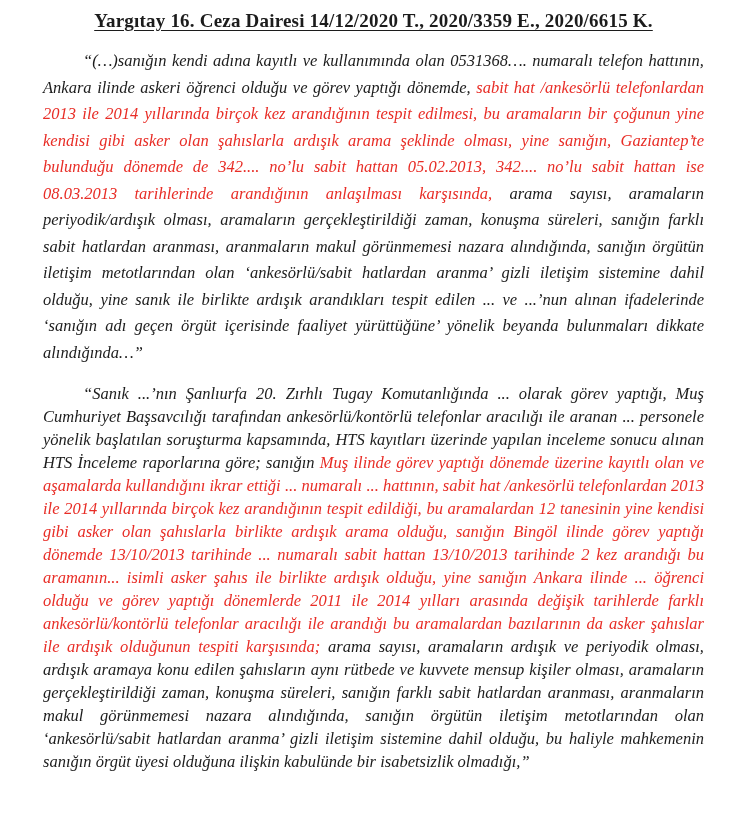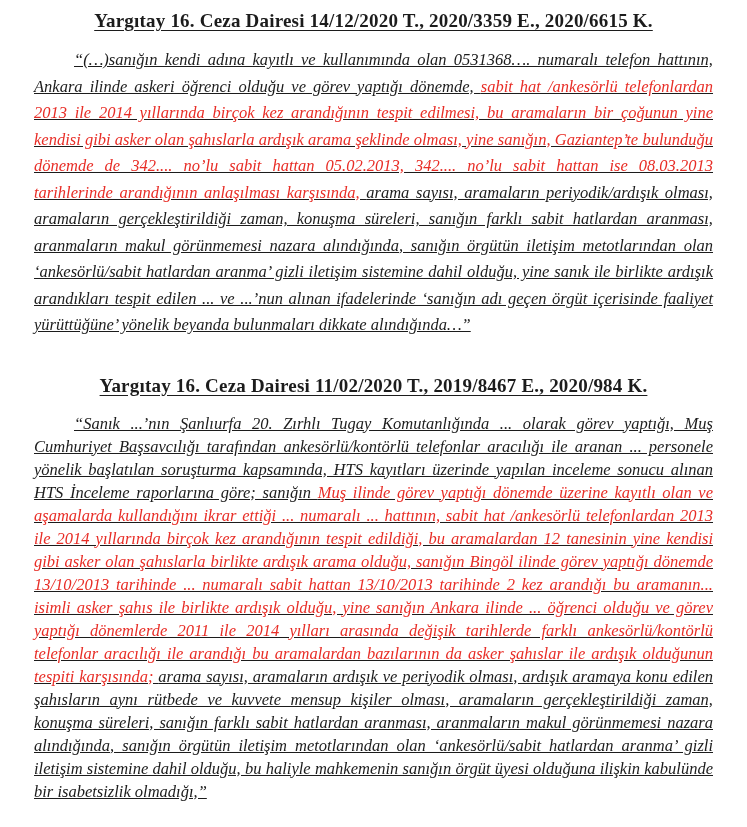--- a/index.html
+++ b/index.html
@@ -33,37 +33,35 @@
     margin-top: 36px;
   }
   .body {
     font-family: "Liberation Serif", serif;
     font-style: italic;
     font-size: 16.5px;
     line-height: 26.5px;
     color: var(--ink, #1c1c1c);
     text-align: justify;
     text-indent: 40px;
-    margin: 7px;
-    text-decoration: underline;
+    margin: 16px;
   }
   .ruling-2 .body {
     line-height: 23px;
   }
   .seg-black { color: var(--ink, #1c1c1c); }
   .seg-red   { color: var(--red, #e82d26); }
 </style>
 </head>
 <body>
 
 <div class="page">
 
   <section class="ruling ruling-1">
     <h2 class="heading">Yargıtay 16. Ceza Dairesi 14/12/2020 T., 2020/3359 E., 2020/6615 K.</h2>
     <p class="body"><span class="seg seg-black">“(…)sanığın kendi adına kayıtlı ve kullanımında olan 0531368…. numaralı telefon hattının, Ankara ilinde askeri öğrenci olduğu ve görev yaptığı dönemde, </span><span class="seg seg-red">sabit hat /ankesörlü telefonlardan 2013 ile 2014 yıllarında birçok kez arandığının tespit edilmesi, bu aramaların bir çoğunun yine kendisi gibi asker olan şahıslarla ardışık arama şeklinde olması, yine sanığın, Gaziantep’te bulunduğu dönemde de 342.... no’lu sabit hattan 05.02.2013, 342.... no’lu sabit hattan ise 08.03.2013 tarihlerinde arandığının anlaşılması karşısında, </span><span class="seg seg-black">arama sayısı, aramaların periyodik/ardışık olması, aramaların gerçekleştirildiği zaman, konuşma süreleri, sanığın farklı sabit hatlardan aranması, aranmaların makul görünmemesi nazara alındığında, sanığın örgütün iletişim metotlarından olan ‘ankesörlü/sabit hatlardan aranma’ gizli iletişim sistemine dahil olduğu, yine sanık ile birlikte ardışık arandıkları tespit edilen ... ve ...’nun alınan ifadelerinde ‘sanığın adı geçen örgüt içerisinde faaliyet yürüttüğüne’ yönelik beyanda bulunmaları dikkate alındığında…”</span></p>
   </section>
 
   <section class="ruling ruling-2">
-    <h2 class="heading">Yargıtay 16. Ceza Dairesi 11/02/2020 T., 2019/8467 E., 2020/984 K.</h2>
     <p class="body"><span class="seg seg-black">“Sanık ...’nın Şanlıurfa 20. Zırhlı Tugay Komutanlığında ... olarak görev yaptığı, Muş Cumhuriyet Başsavcılığı tarafından ankesörlü/kontörlü telefonlar aracılığı ile aranan ... personele yönelik başlatılan soruşturma kapsamında, HTS kayıtları üzerinde yapılan inceleme sonucu alınan HTS İnceleme raporlarına göre; sanığın </span><span class="seg seg-red">Muş ilinde görev yaptığı dönemde üzerine kayıtlı olan ve aşamalarda kullandığını ikrar ettiği ... numaralı ... hattının, sabit hat /ankesörlü telefonlardan 2013 ile 2014 yıllarında birçok kez arandığının tespit edildiği, bu aramalardan 12 tanesinin yine kendisi gibi asker olan şahıslarla birlikte ardışık arama olduğu, sanığın Bingöl ilinde görev yaptığı dönemde 13/10/2013 tarihinde ... numaralı sabit hattan 13/10/2013 tarihinde 2 kez arandığı bu aramanın... isimli asker şahıs ile birlikte ardışık olduğu, yine sanığın Ankara ilinde ... öğrenci olduğu ve görev yaptığı dönemlerde 2011 ile 2014 yılları arasında değişik tarihlerde farklı ankesörlü/kontörlü telefonlar aracılığı ile arandığı bu aramalardan bazılarının da asker şahıslar ile ardışık olduğunun tespiti karşısında; </span><span class="seg seg-black">arama sayısı, aramaların ardışık ve periyodik olması, ardışık aramaya konu edilen şahısların aynı rütbede ve kuvvete mensup kişiler olması, aramaların gerçekleştirildiği zaman, konuşma süreleri, sanığın farklı sabit hatlardan aranması, aranmaların makul görünmemesi nazara alındığında, sanığın örgütün iletişim metotlarından olan ‘ankesörlü/sabit hatlardan aranma’ gizli iletişim sistemine dahil olduğu, bu haliyle mahkemenin sanığın örgüt üyesi olduğuna ilişkin kabulünde bir isabetsizlik olmadığı,”</span></p>
   </section>
 
 </div>
 
 </body></html>

